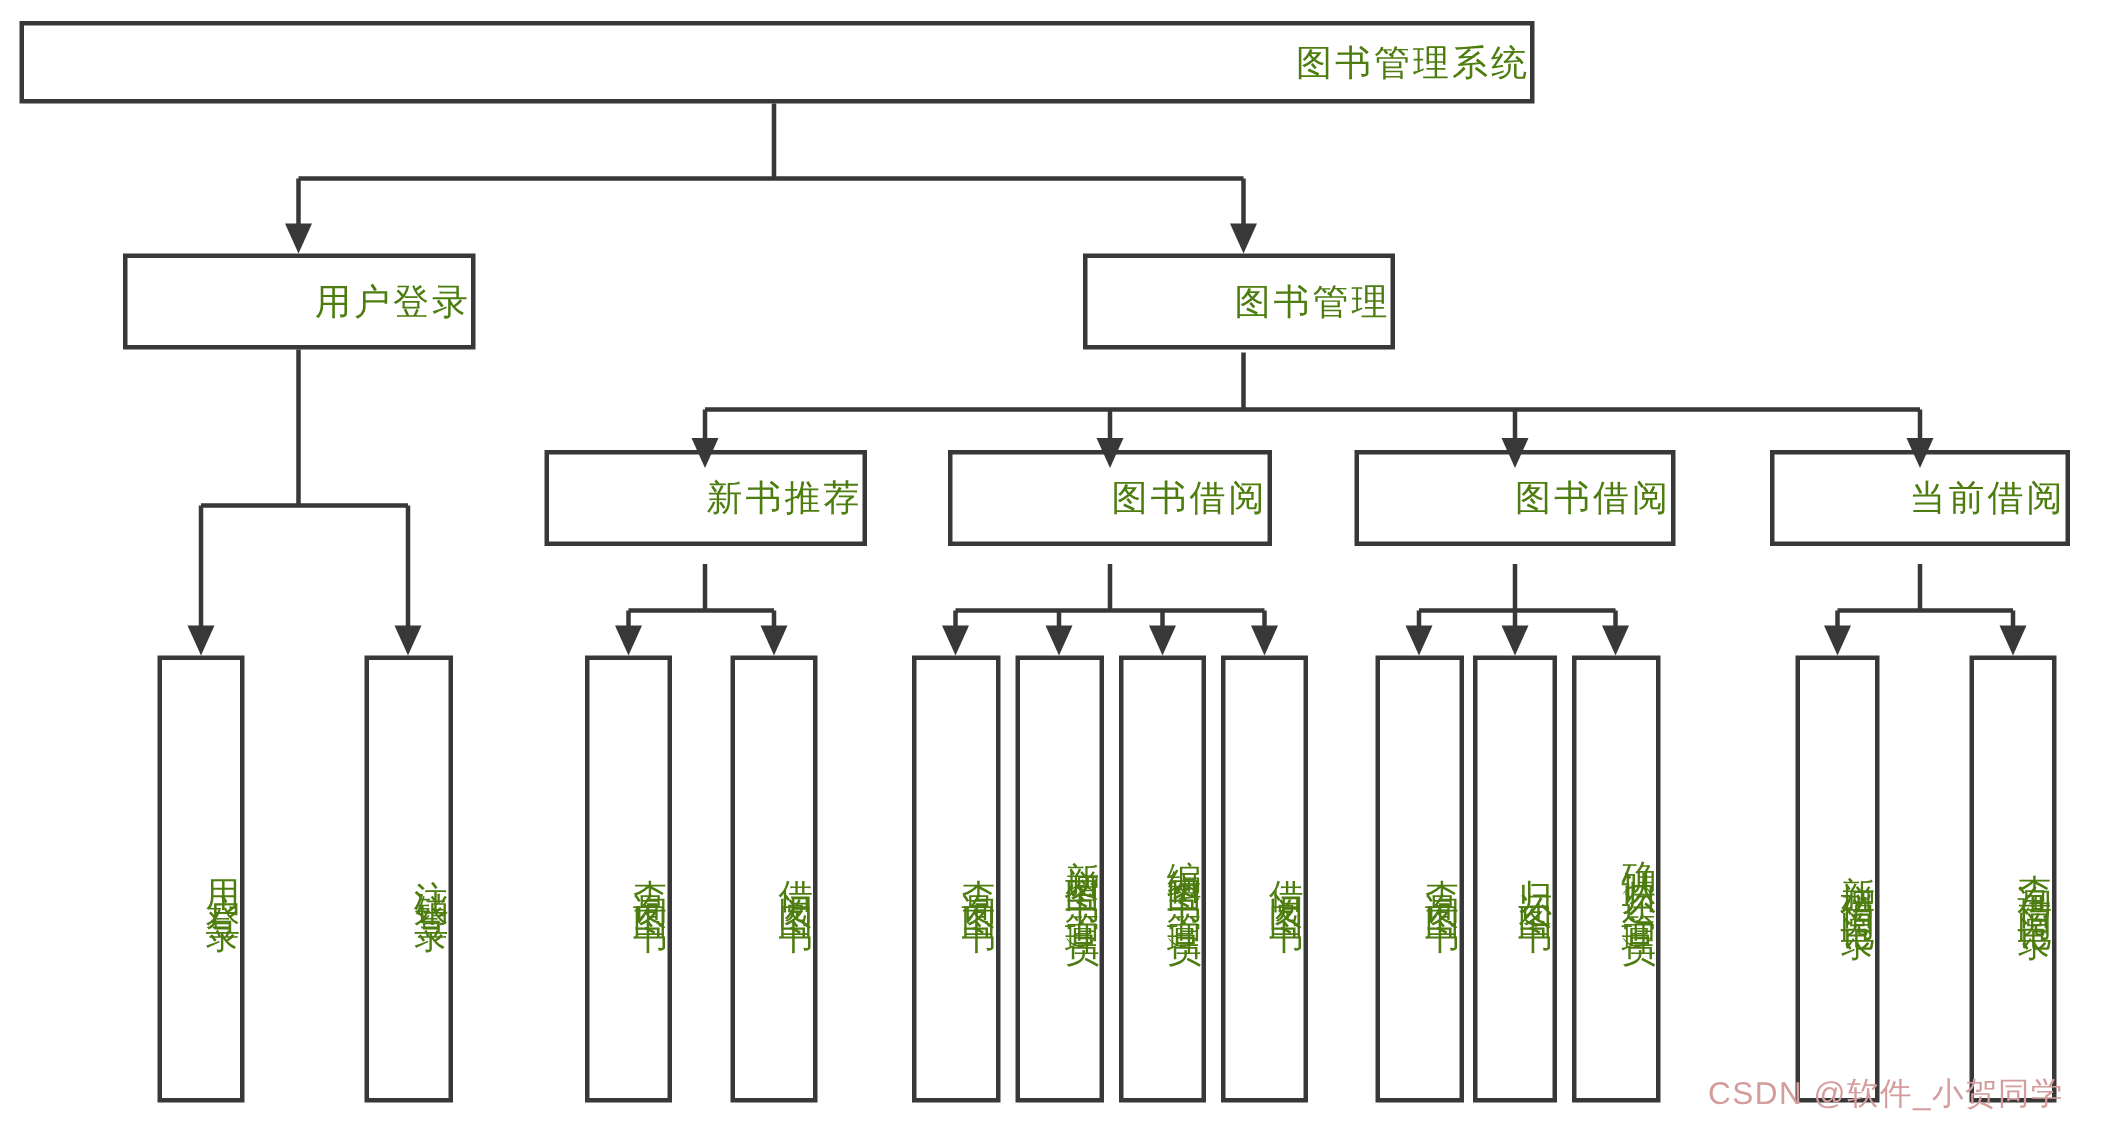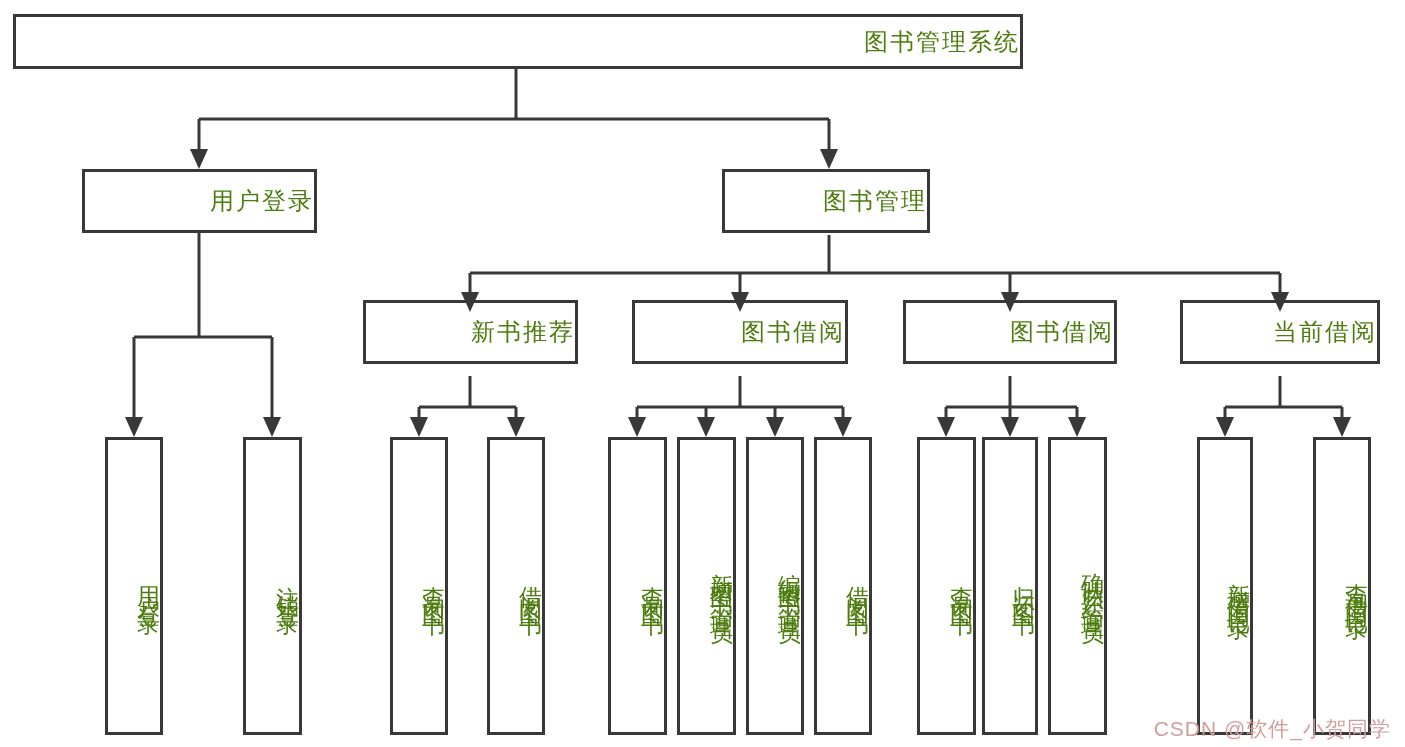--- a/index.html
+++ b/index.html
@@ -44,21 +44,21 @@
     text-orientation: mixed;
     font-size: 23px;
     line-height: 1;
     white-space: nowrap;
   }
   .leaf.s span { letter-spacing: 9px; }
   .leaf.m span { letter-spacing: 7px; }
   .leaf.l span { letter-spacing: 7px; }
   .watermark {
     position: absolute;
-    right: 14px;
+    right: 29px;
     bottom: 4px;
     z-index: 5;
     font-size: 21px;
     color: #d49c9c;
     letter-spacing: 1px;
     white-space: nowrap;
   }
 </style>
 </head>
 <body>

